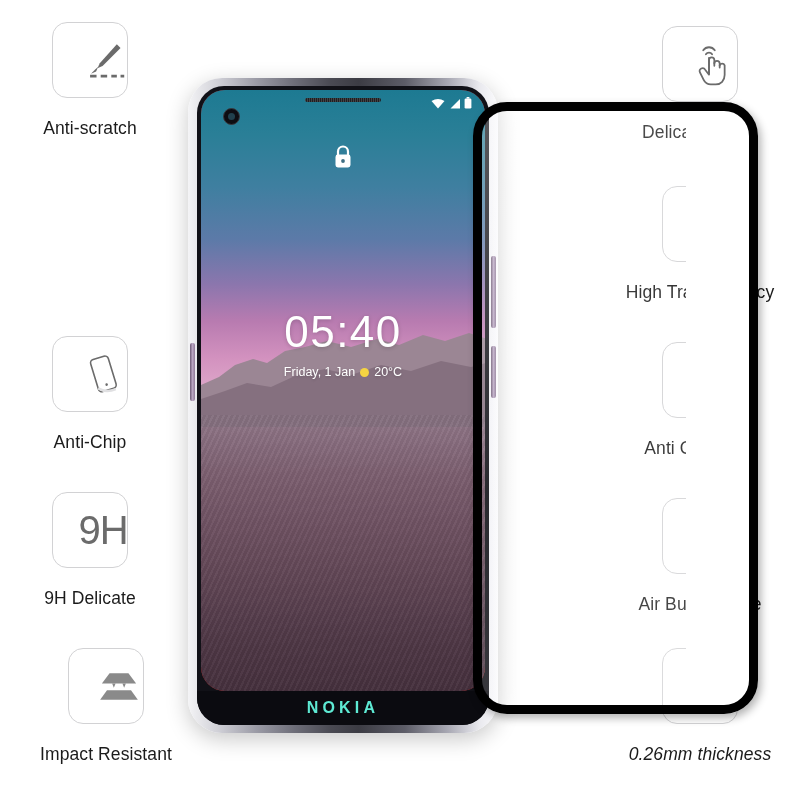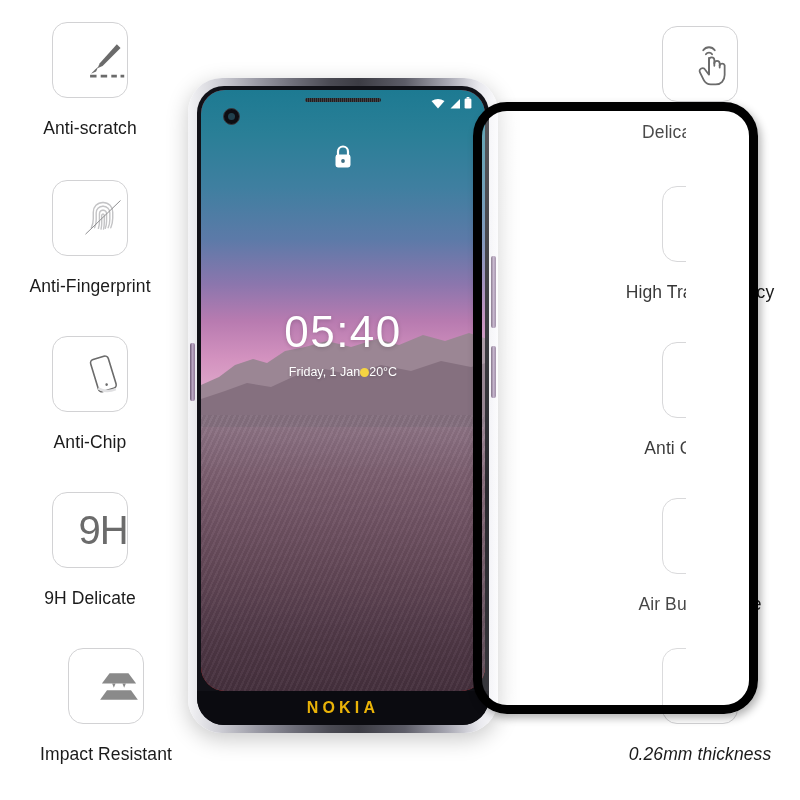--- a/index.html
+++ b/index.html
@@ -70,27 +70,27 @@
     height:7px;border-radius:50%;background:#21404d;}
   .earpiece{position:absolute;left:50%;transform:translateX(-50%);top:8px;
     width:76px;height:4px;border-radius:3px;background:#2b2b33;
     background-image:repeating-linear-gradient(90deg,#444 0 1px,#1e1e24 1px 2px);}
   .lock-icon{position:absolute;left:50%;transform:translateX(-50%);top:54px;}
   .clock{position:absolute;left:50%;transform:translateX(-50%);top:220px;
     text-align:center;color:#fff;width:100%;}
   .clock-time{font-size:44px;font-weight:300;letter-spacing:1.5px;
     text-shadow:0 1px 4px rgba(0,0,0,.18);line-height:1;}
   .clock-sub{margin-top:11px;font-size:12.5px;font-weight:400;
-    display:flex;align-items:center;justify-content:center;
+    display:flex;align-items:center;justify-content:center;gap:5px;
     text-shadow:0 1px 3px rgba(0,0,0,.2);}
   .sun-dot{width:9px;height:9px;border-radius:50%;background:#f5d442;
     display:inline-block;}
   .brandbar{position:absolute;left:0;right:0;bottom:0;height:34px;
     display:flex;align-items:center;justify-content:center;background:#0b0b10;}
-  .brand{color:#eab308;font-size:16px;letter-spacing:4.2px;font-weight:600;}
+  .brand{color:#5eead4;font-size:16px;letter-spacing:4.2px;font-weight:600;}
 
   
   .btn-side{position:absolute;border-radius:2px;
     background:linear-gradient(90deg,#6d5a74,#b9a5c2,#8e7a96);}
   .btn-left{left:2px;width:5px;}
   .btn-right{right:2px;width:5px;}
 
   
   .glass{
     position:absolute;left:295px;top:24px;width:285px;height:612px;
@@ -126,38 +126,20 @@
             <line x1="12" y1="43.5" x2="19" y2="43.5"></line>
             <line x1="23.5" y1="43.5" x2="30.5" y2="43.5"></line>
             <line x1="35" y1="43.5" x2="41" y2="43.5"></line>
             <line x1="45" y1="43.5" x2="49" y2="43.5"></line>
           </g>
         </svg>
       </div>
       <div class="feat-label">Anti-scratch</div>
     </div>
 
-    <div class="feature" style="top:180px;">
-      <div class="icon-box">
-        <svg width="74" height="74" viewBox="0 0 74 74">
-          <g fill="none" stroke="#c4c4c6" stroke-width="2.2" stroke-linecap="round">
-            <path d="M37 13c-9 0-15 7-15 15v10c0 6-1 10-3 14"></path>
-            <path d="M37 19c-6.5 0-10.5 5-10.5 10v11c0 5-1 9-2.5 12"></path>
-            <path d="M37 25c-3.8 0-5.5 3-5.5 6v12c0 4-.6 7-1.6 10"></path>
-            <path d="M37 31c-1.6 0-2 1.3-2 2.6v11c0 4-.4 7-1 9.5"></path>
-            <path d="M37 13c9 0 15 7 15 15v9c0 7-1.2 11-3 15"></path>
-            <path d="M37 19c6.5 0 10.5 5 10.5 10v10c0 6-1 10-2.6 13"></path>
-            <path d="M37 25c3.8 0 5.5 3 5.5 6v11c0 5-.8 8-2 11"></path>
-            <path d="M37 31c1.6 0 2 1.3 2 2.6v10c0 5-.5 8-1.2 10.5"></path>
-          </g>
-          <line x1="10" y1="62" x2="64" y2="10" stroke="#8c8c8e" stroke-width="1.5"></line>
-        </svg>
-      </div>
-      <div class="feat-label">Anti-Fingerprint</div>
-    </div>
 
     <div class="feature" style="top:336px;">
       <div class="icon-box">
         <svg width="60" height="60" viewBox="0 0 60 60">
           <g transform="rotate(-17 30 30)">
             <rect x="19" y="9" width="23" height="42" rx="4.5" fill="#fff" stroke="#6b6b6b" stroke-width="2"></rect>
             <circle cx="30.5" cy="44" r="1.6" fill="#6b6b6b"></circle>
           </g>
           <path d="M24 48 q10 6 22 1" stroke="#e0e0e2" stroke-width="3" fill="none"></path>
         </svg>

